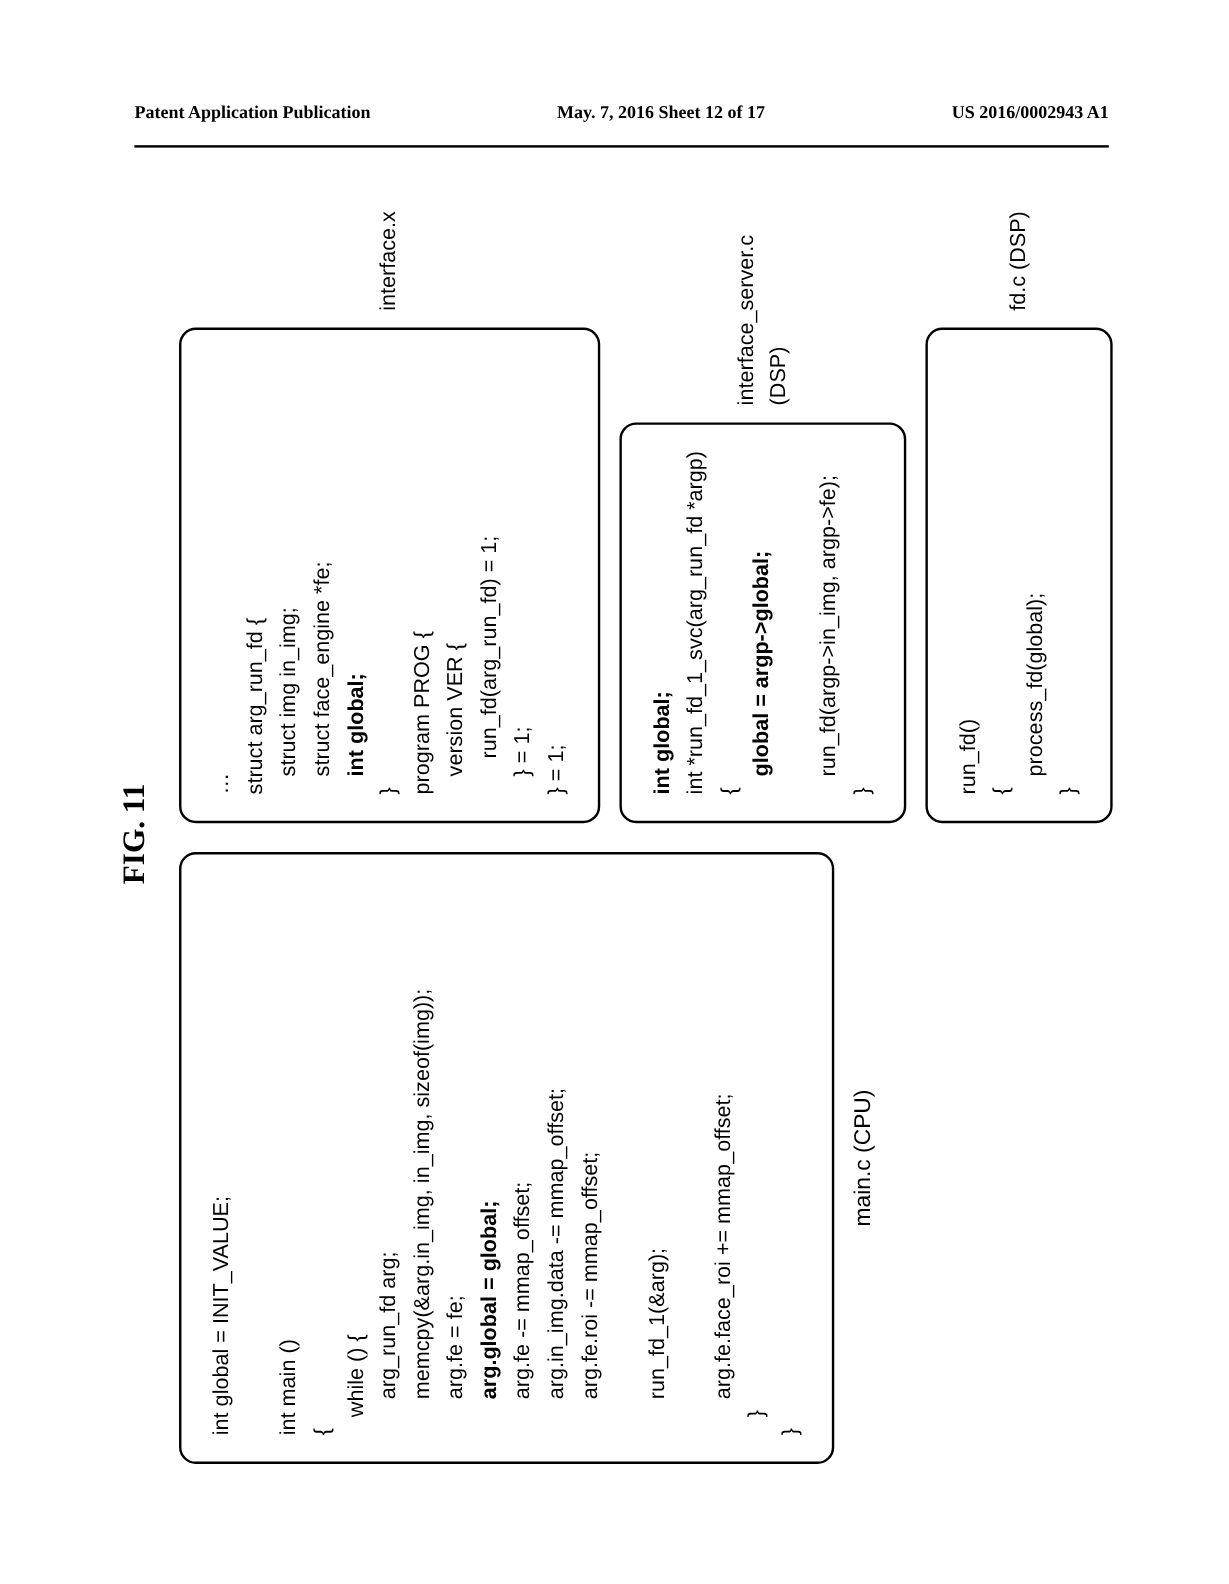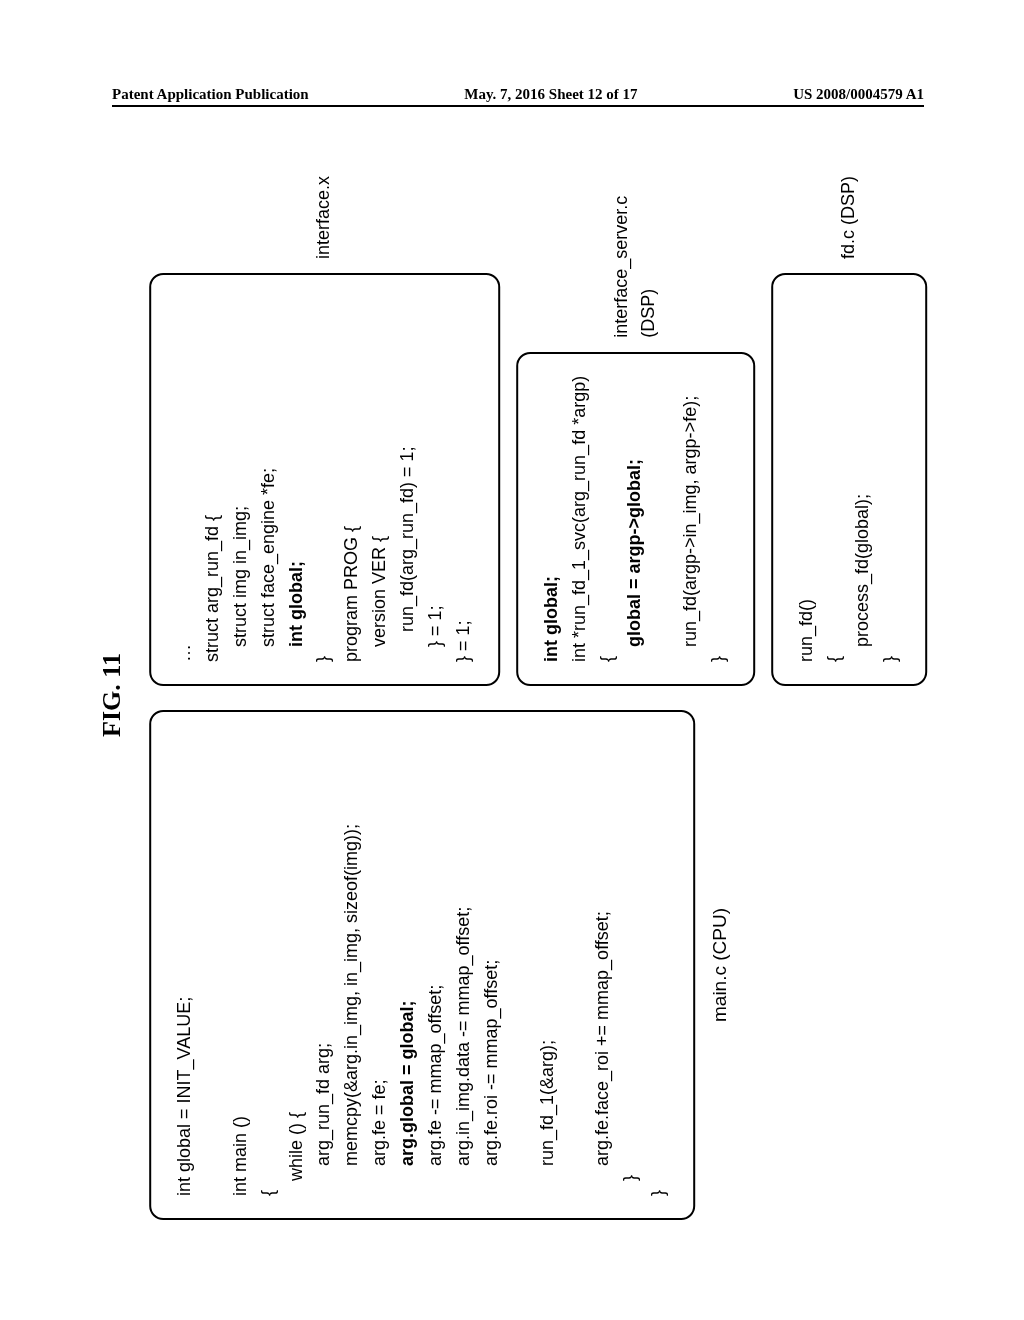--- a/index.html
+++ b/index.html
@@ -13,21 +13,21 @@
   .header {
     position: absolute;
     top: 86px;
     left: 112px;
     right: 100px;
     display: flex;
     justify-content: space-between;
     font-size: 15px;
     font-weight: bold;
     border-bottom: 2px solid #000;
-    padding-bottom: 2px;
+    padding-bottom: 18px;
   }
   .figure-area {
     position: absolute;
     top: 160px;
     left: 112px;
     width: 800px;
     height: 1070px;
     transform: rotate(-90deg);
     transform-origin: center center;
   }
@@ -72,21 +72,21 @@
   }
   .sl { font-size: 18px; }
   b { font-weight: bold; }
 </style>
 </head>
 <body>
 
 <div class="header">
   <span>Patent Application Publication</span>
   <span>May. 7, 2016   Sheet 12 of 17</span>
-  <span>US 2008/0004579 A1</span>
+  <span>US 2016/0002943 A1</span>
 </div>
 
 <div class="figure-area">
  <div class="fig-wrap">
   <div class="fig-title">FIG.  11</div>
 
   <div class="cols">
 
     <div class="col-left">
       <div class="card"><span>int global = INIT_VALUE;</span>

